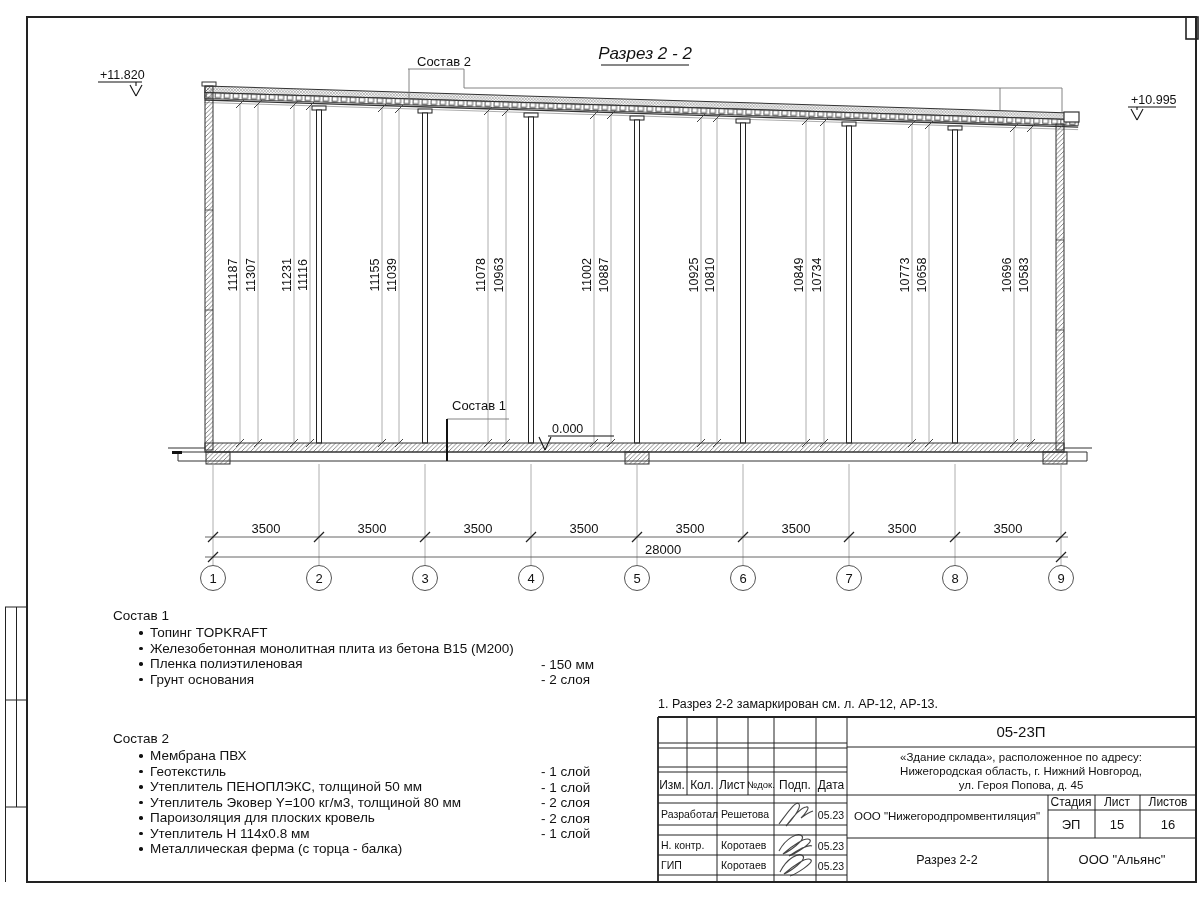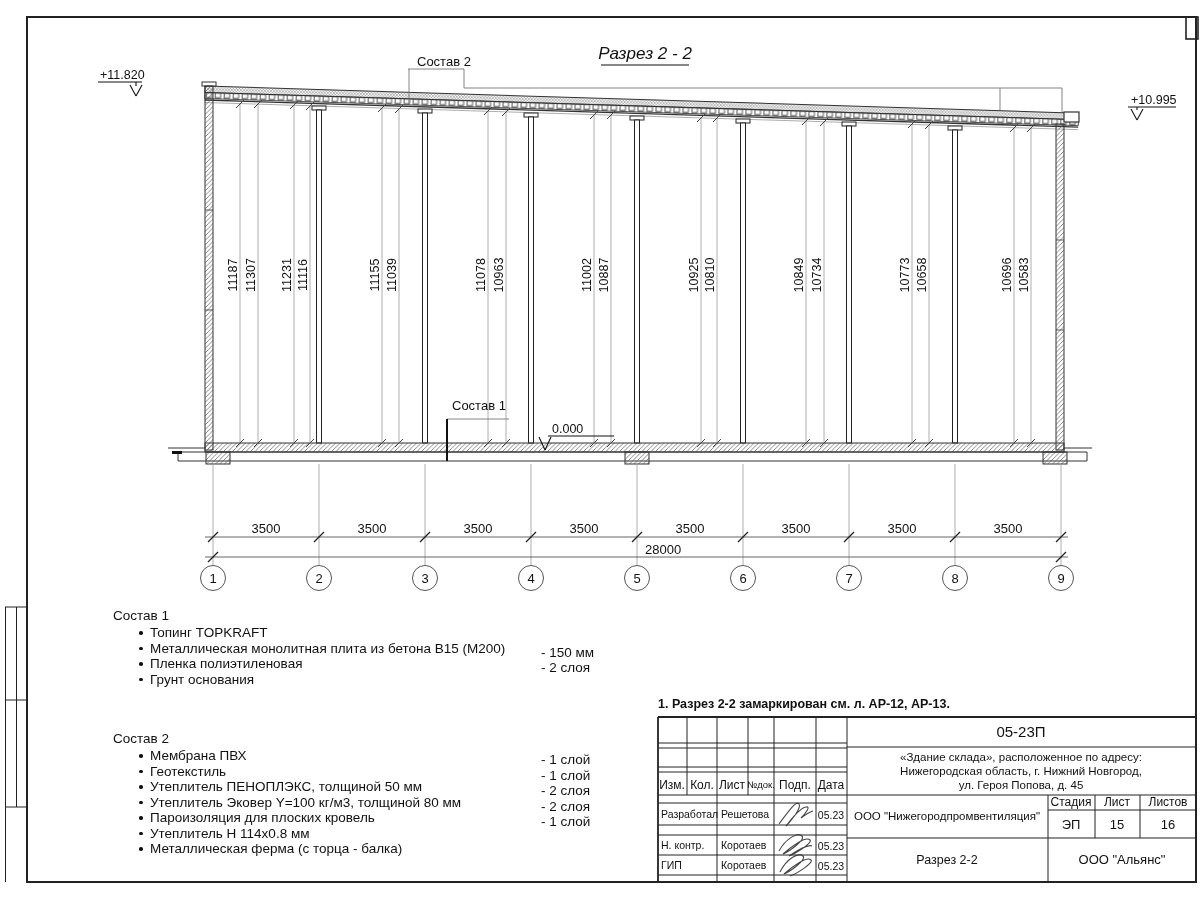--- a/index.html
+++ b/index.html
@@ -8,22 +8,22 @@
   svg{position:absolute;left:0;top:0;}
   svg text{font-family:"Liberation Sans",sans-serif;fill:#111;}
   .t13{font-size:13px;} .t12{font-size:12.5px;} .t11{font-size:11.5px;}
   .t10{font-size:10.5px;} .t9{font-size:9.5px;} .t15{font-size:15px;}
   .ttl{font-size:17px;font-style:italic;}
   .stH{font-size:12px;} .stV{font-size:13px;}
   .mat{position:absolute;width:470px;font-size:13.5px;line-height:15.5px;color:#111;}
   .mat-h{height:17px;}
   .mat-row{position:relative;padding-left:37px;height:15.5px;white-space:nowrap;}
   .dot{position:absolute;left:26px;top:6px;width:3.5px;height:3.5px;background:#111;border-radius:50%;}
-  .mval{position:absolute;left:392px;top:4px;padding-left:36px;}
-  .note{position:absolute;left:658px;top:697px;font-size:12.5px;white-space:nowrap;font-weight:bold;}
+  .mval{position:absolute;left:392px;top:16px;padding-left:36px;}
+  .note{position:absolute;left:658px;top:697px;font-size:12.5px;white-space:nowrap;}
 </style>
 </head>
 <body>
 
 <div class="sheet">
 
 <svg width="1200" height="900" viewBox="0 0 1200 900">
   <defs>
     <pattern id="hatch45" width="4.5" height="4.5" patternUnits="userSpaceOnUse">
       <path d="M0,4.5 L4.5,0" stroke="#555" stroke-width="0.7" fill="none"></path>
@@ -365,21 +365,21 @@
     <text class="stV" x="1117" y="829" text-anchor="middle">15</text>
     <text class="stV" x="1168" y="829" text-anchor="middle">16</text>
     <text class="t12" x="947" y="864" text-anchor="middle">Разрез 2-2</text>
     <text class="stV" x="1122" y="864" text-anchor="middle">ООО "Альянс"</text>
   </g>
 </svg>
 
 <div class="mat" style="left:113px;top:608px;">
   <div class="mat-h">Состав 1</div>
   <div class="mat-row"><span class="dot"></span><span>Топинг TOPKRAFT</span><span class="mval"></span></div>
-  <div class="mat-row"><span class="dot"></span><span>Металлическая монолитная плита из бетона В15 (М200)</span><span class="mval">- 150 мм</span></div>
+  <div class="mat-row"><span class="dot"></span><span>Железобетонная монолитная плита из бетона В15 (М200)</span><span class="mval">- 150 мм</span></div>
   <div class="mat-row"><span class="dot"></span><span>Пленка полиэтиленовая</span><span class="mval">- 2 слоя</span></div>
   <div class="mat-row"><span class="dot"></span><span>Грунт основания</span><span class="mval"></span></div>
 </div>
 
 <div class="mat" style="left:113px;top:731px;">
   <div class="mat-h">Состав 2</div>
   <div class="mat-row"><span class="dot"></span><span>Мембрана ПВХ</span><span class="mval">- 1 слой</span></div>
   <div class="mat-row"><span class="dot"></span><span>Геотекстиль</span><span class="mval">- 1 слой</span></div>
   <div class="mat-row"><span class="dot"></span><span>Утеплитель ПЕНОПЛЭКС, толщиной 50 мм</span><span class="mval">- 2 слоя</span></div>
   <div class="mat-row"><span class="dot"></span><span>Утеплитель Эковер Y=100 кг/м3, толщиной 80 мм</span><span class="mval">- 2 слоя</span></div>

